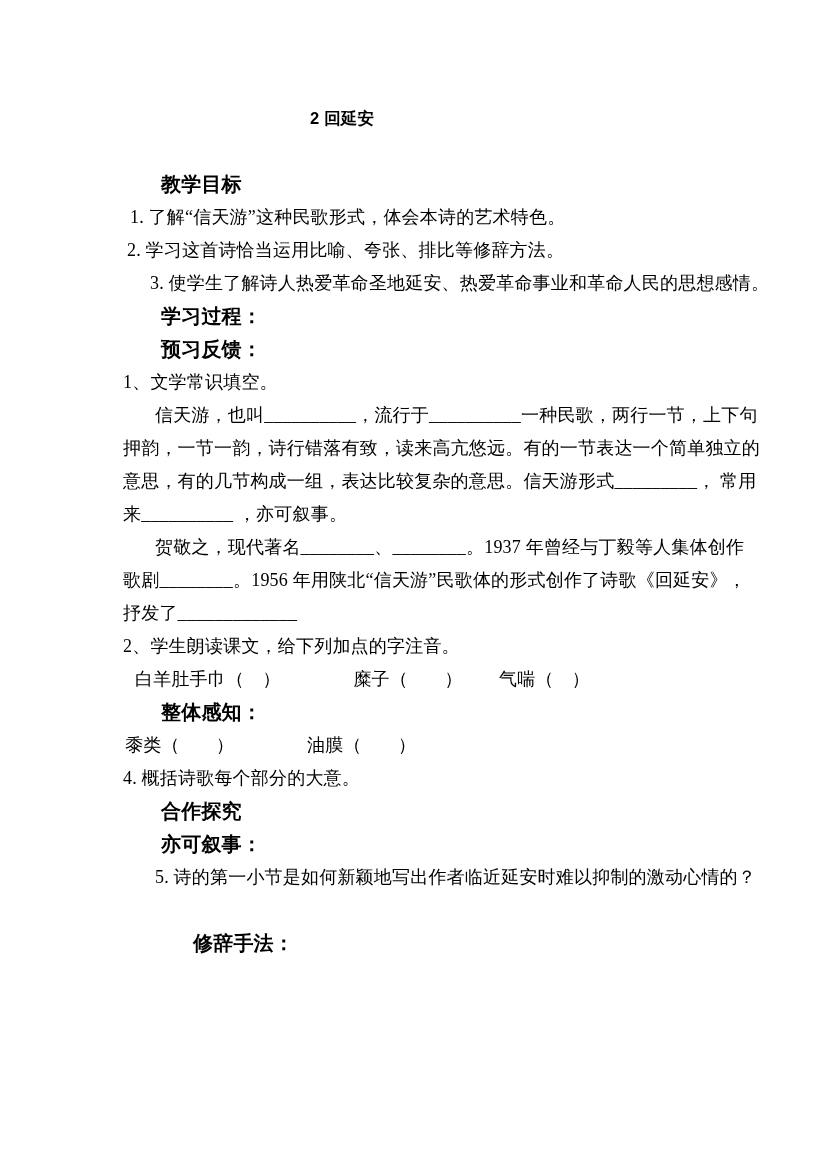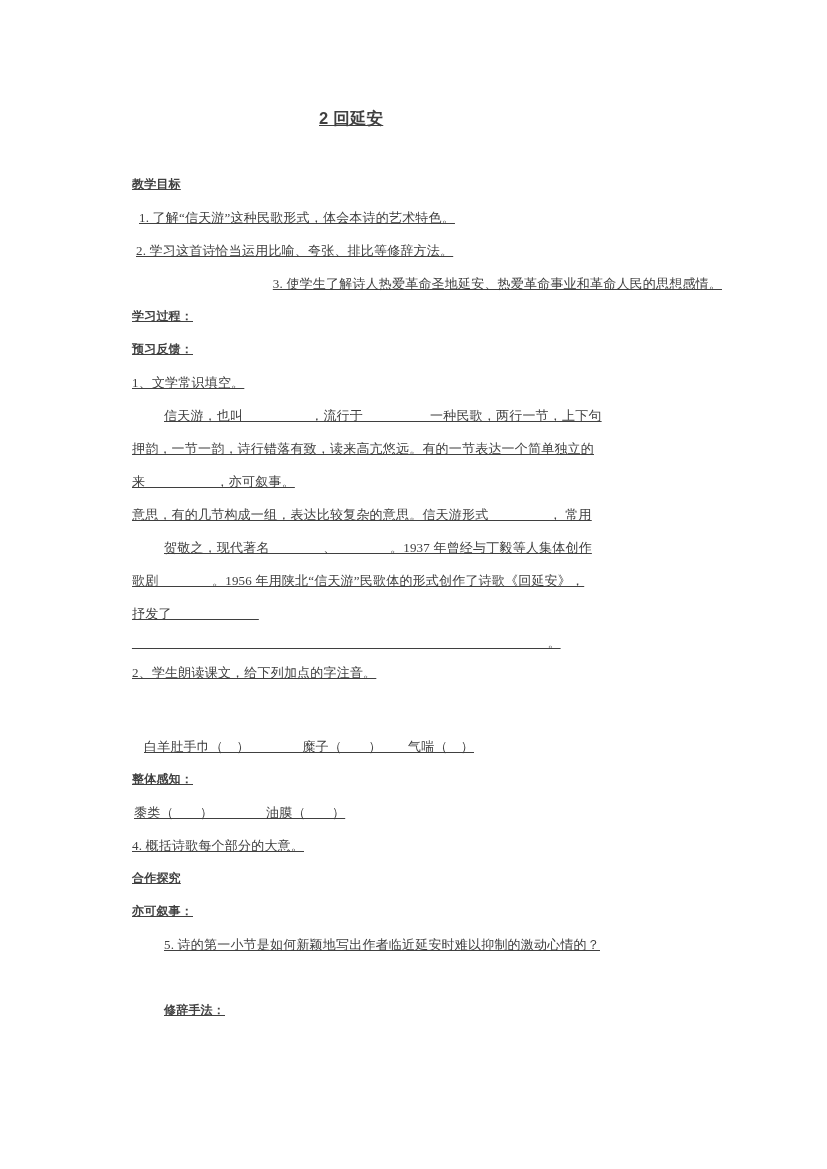--- a/index.html
+++ b/index.html
@@ -11,37 +11,37 @@
   }
   .page {
     position: relative;
     width: 827px;
     height: 1169px;
     background: #ffffff;
     overflow: hidden;
   }
   .doc {
     position: absolute;
-    left: 132px;
+    left: 123px;
     top: 102px;
     width: 590px;
-    color: #404040;
-    text-decoration: underline;
+    color: #000000;
   }
   .line {
     height: 33px;
     line-height: 33px;
-    font-size: 13px;
+    font-size: 18px;
     white-space: pre;
     letter-spacing: 0.2px;
   }
   .line.h {
     font-weight: bold;
     font-family: "Liberation Sans", "DejaVu Sans", sans-serif;
-    font-size: 12px;
+    font-size: 20px;
+    margin-left: 38px;
   }
   .line.title {
     font-weight: bold;
     font-family: "Liberation Sans", "DejaVu Sans", sans-serif;
     font-size: 16.5px;
   }
   .line.short {
     height: 26px;
     line-height: 26px;
   }
@@ -55,28 +55,27 @@
       <div class="line"></div>
       <div class="line h">教学目标</div>
       <div class="line" style="padding-left: 7px;">1. 了解“信天游”这种民歌形式，体会本诗的艺术特色。</div>
       <div class="line" style="padding-left: 4px;">2. 学习这首诗恰当运用比喻、夸张、排比等修辞方法。</div>
       <div class="line" style="padding-left: 27px; text-align: right;">3. 使学生了解诗人热爱革命圣地延安、热爱革命事业和革命人民的思想感情。</div>
       <div class="line h">学习过程：</div>
       <div class="line h">预习反馈：</div>
       <div class="line">1、文学常识填空。</div>
       <div class="line" style="padding-left: 32px;">信天游，也叫__________，流行于__________一种民歌，两行一节，上下句</div>
       <div class="line">押韵，一节一韵，诗行错落有致，读来高亢悠远。有的一节表达一个简单独立的</div>
+      <div class="line">意思，有的几节构成一组，表达比较复杂的意思。信天游形式_________， 常用</div>
       <div class="line">来__________ ，亦可叙事。</div>
-      <div class="line">意思，有的几节构成一组，表达比较复杂的意思。信天游形式_________， 常用</div>
       <div class="line" style="padding-left: 32px;">贺敬之，现代著名________、________。1937 年曾经与丁毅等人集体创作</div>
       <div class="line">歌剧________。1956 年用陕北“信天游”民歌体的形式创作了诗歌《回延安》，</div>
       <div class="line">抒发了_____________</div>
-      <div class="line short">______________________________________________________________。</div>
       <div class="line">2、学生朗读课文，给下列加点的字注音。</div>
-      <div class="line" style="padding-left: 12px; margin-top: 41px;">白羊肚手巾（　）　　　　糜子（　　）　　气喘（　）</div>
+      <div class="line" style="padding-left: 12px;">白羊肚手巾（　）　　　　糜子（　　）　　气喘（　）</div>
       <div class="line h">整体感知：</div>
       <div class="line" style="padding-left: 2px;">黍类（　　）　　　　油膜（　　）</div>
       <div class="line">4. 概括诗歌每个部分的大意。</div>
       <div class="line h">合作探究</div>
       <div class="line h">亦可叙事：</div>
       <div class="line" style="padding-left: 32px;">5. 诗的第一小节是如何新颖地写出作者临近延安时难以抑制的激动心情的？</div>
       <div class="line"></div>
       <div class="line h" style="padding-left: 32px;">修辞手法：</div>
     </div>
 </div>

